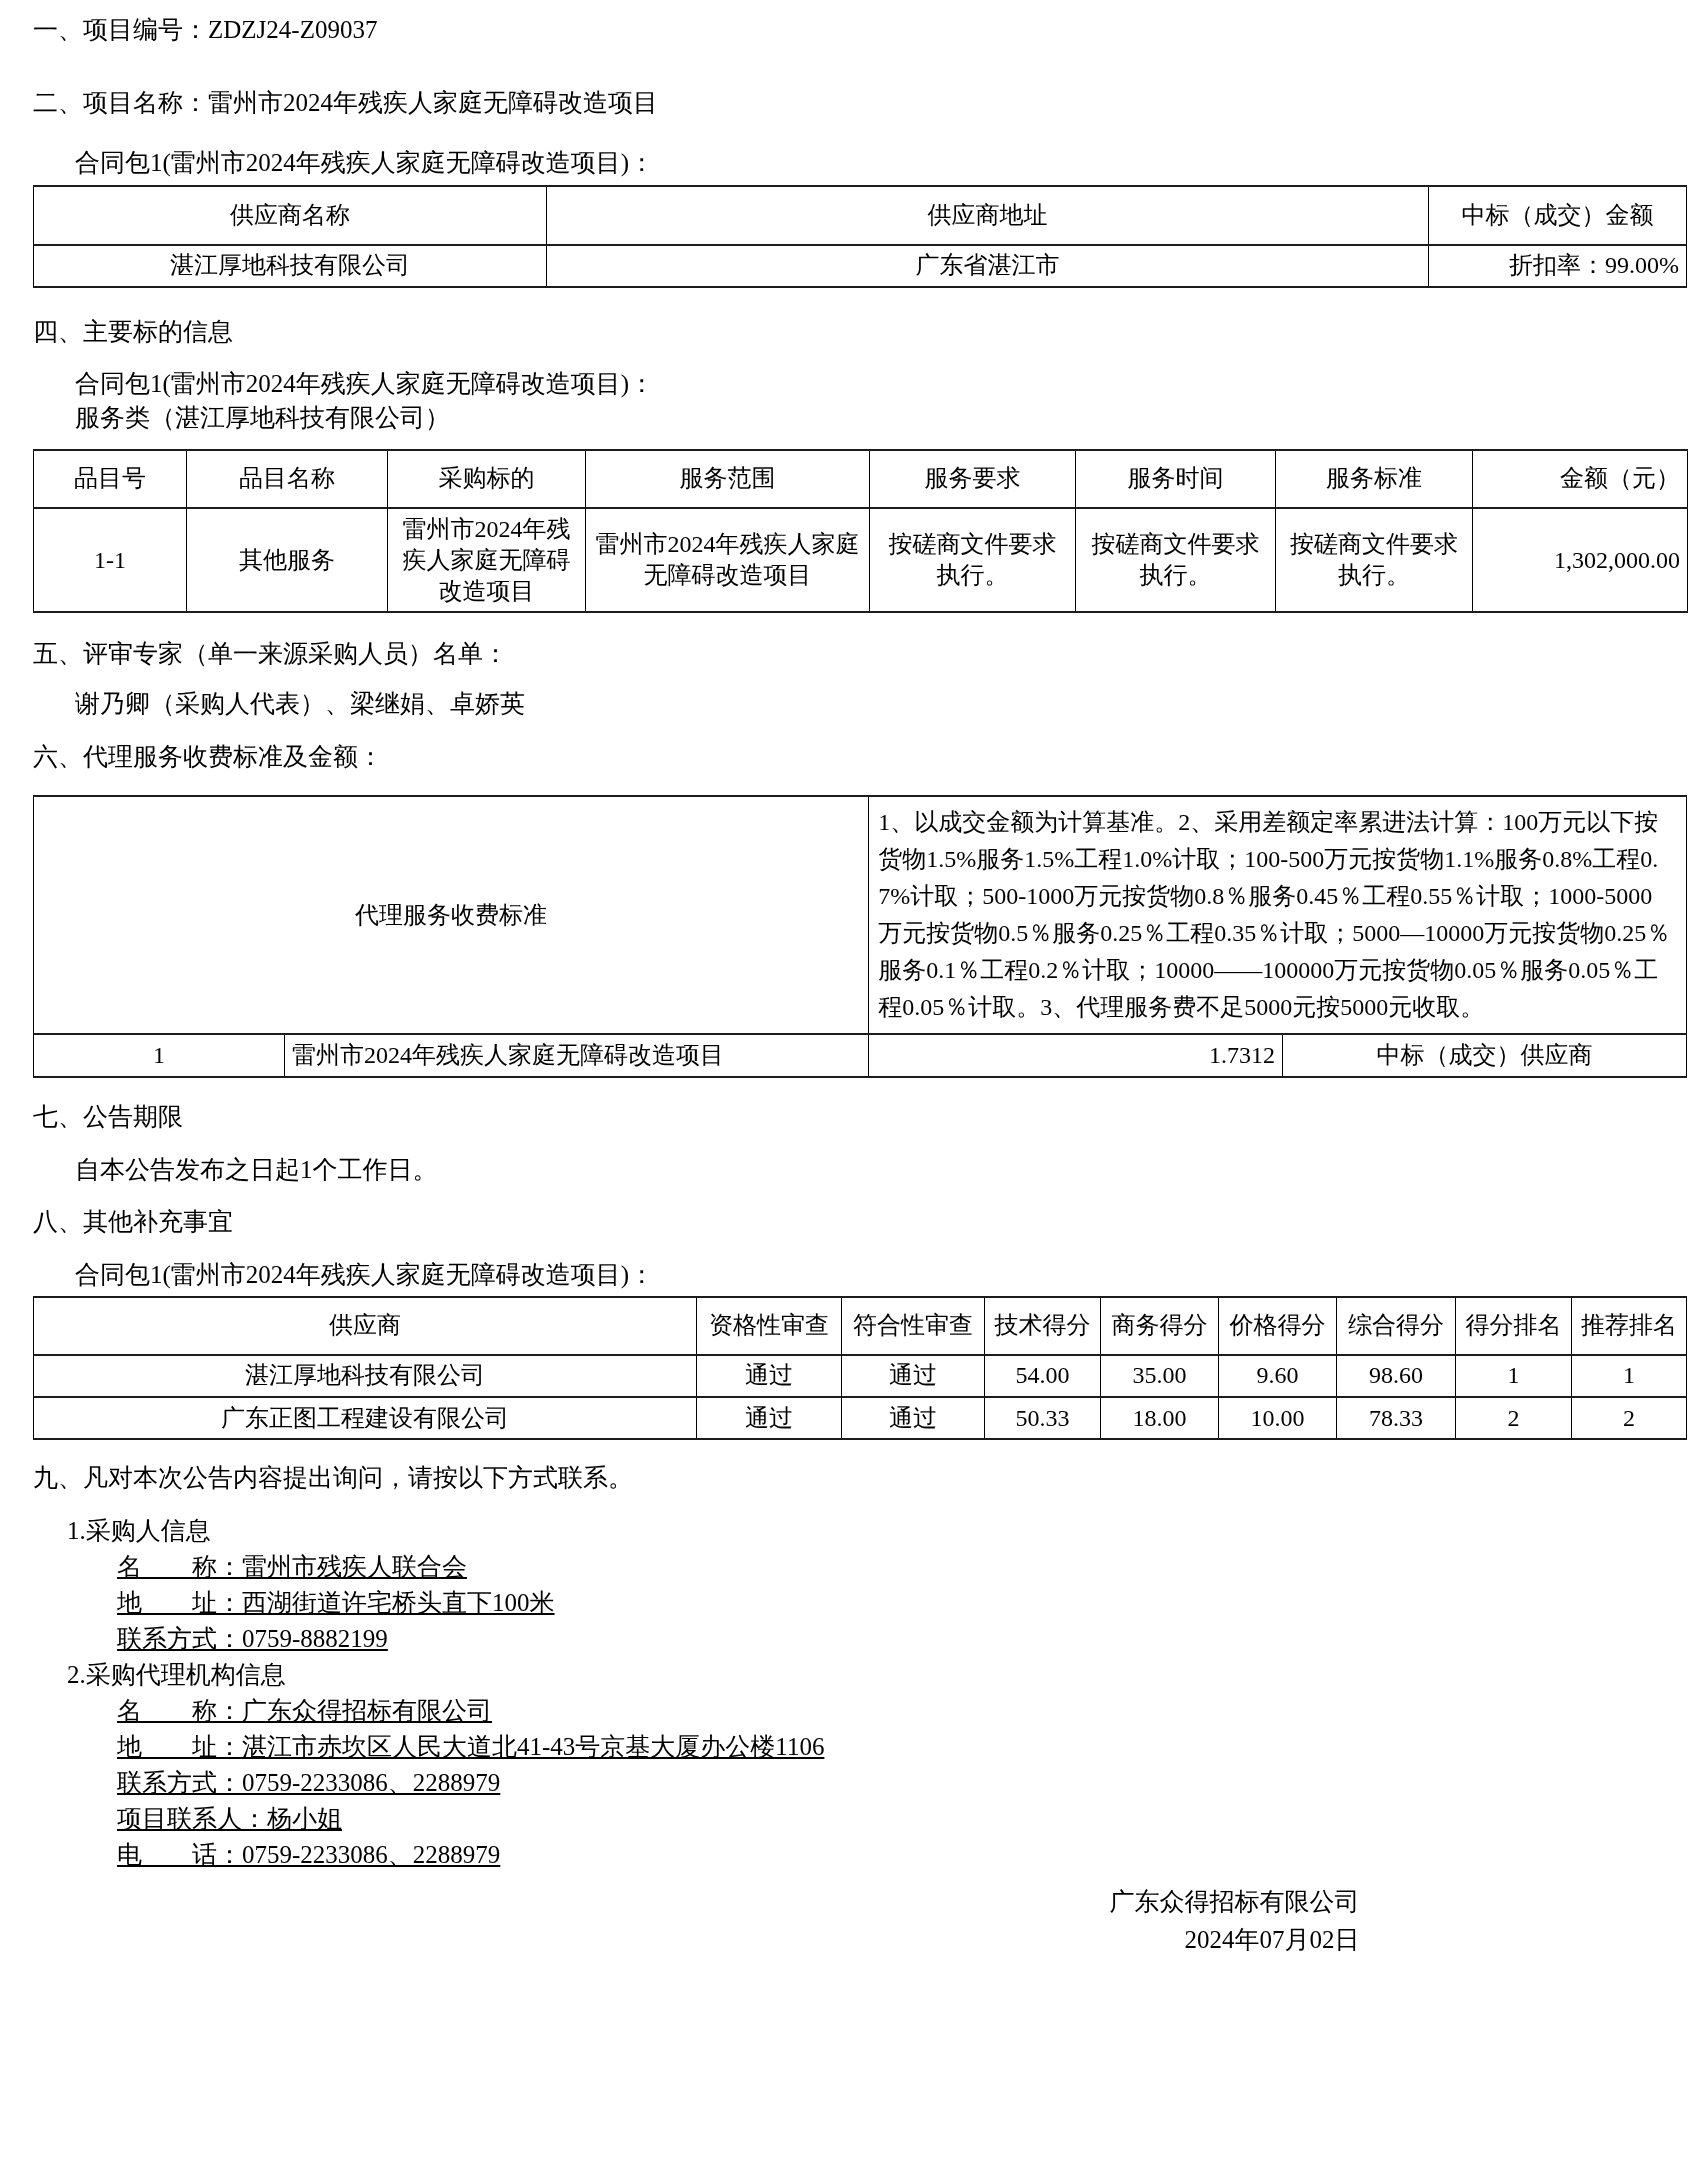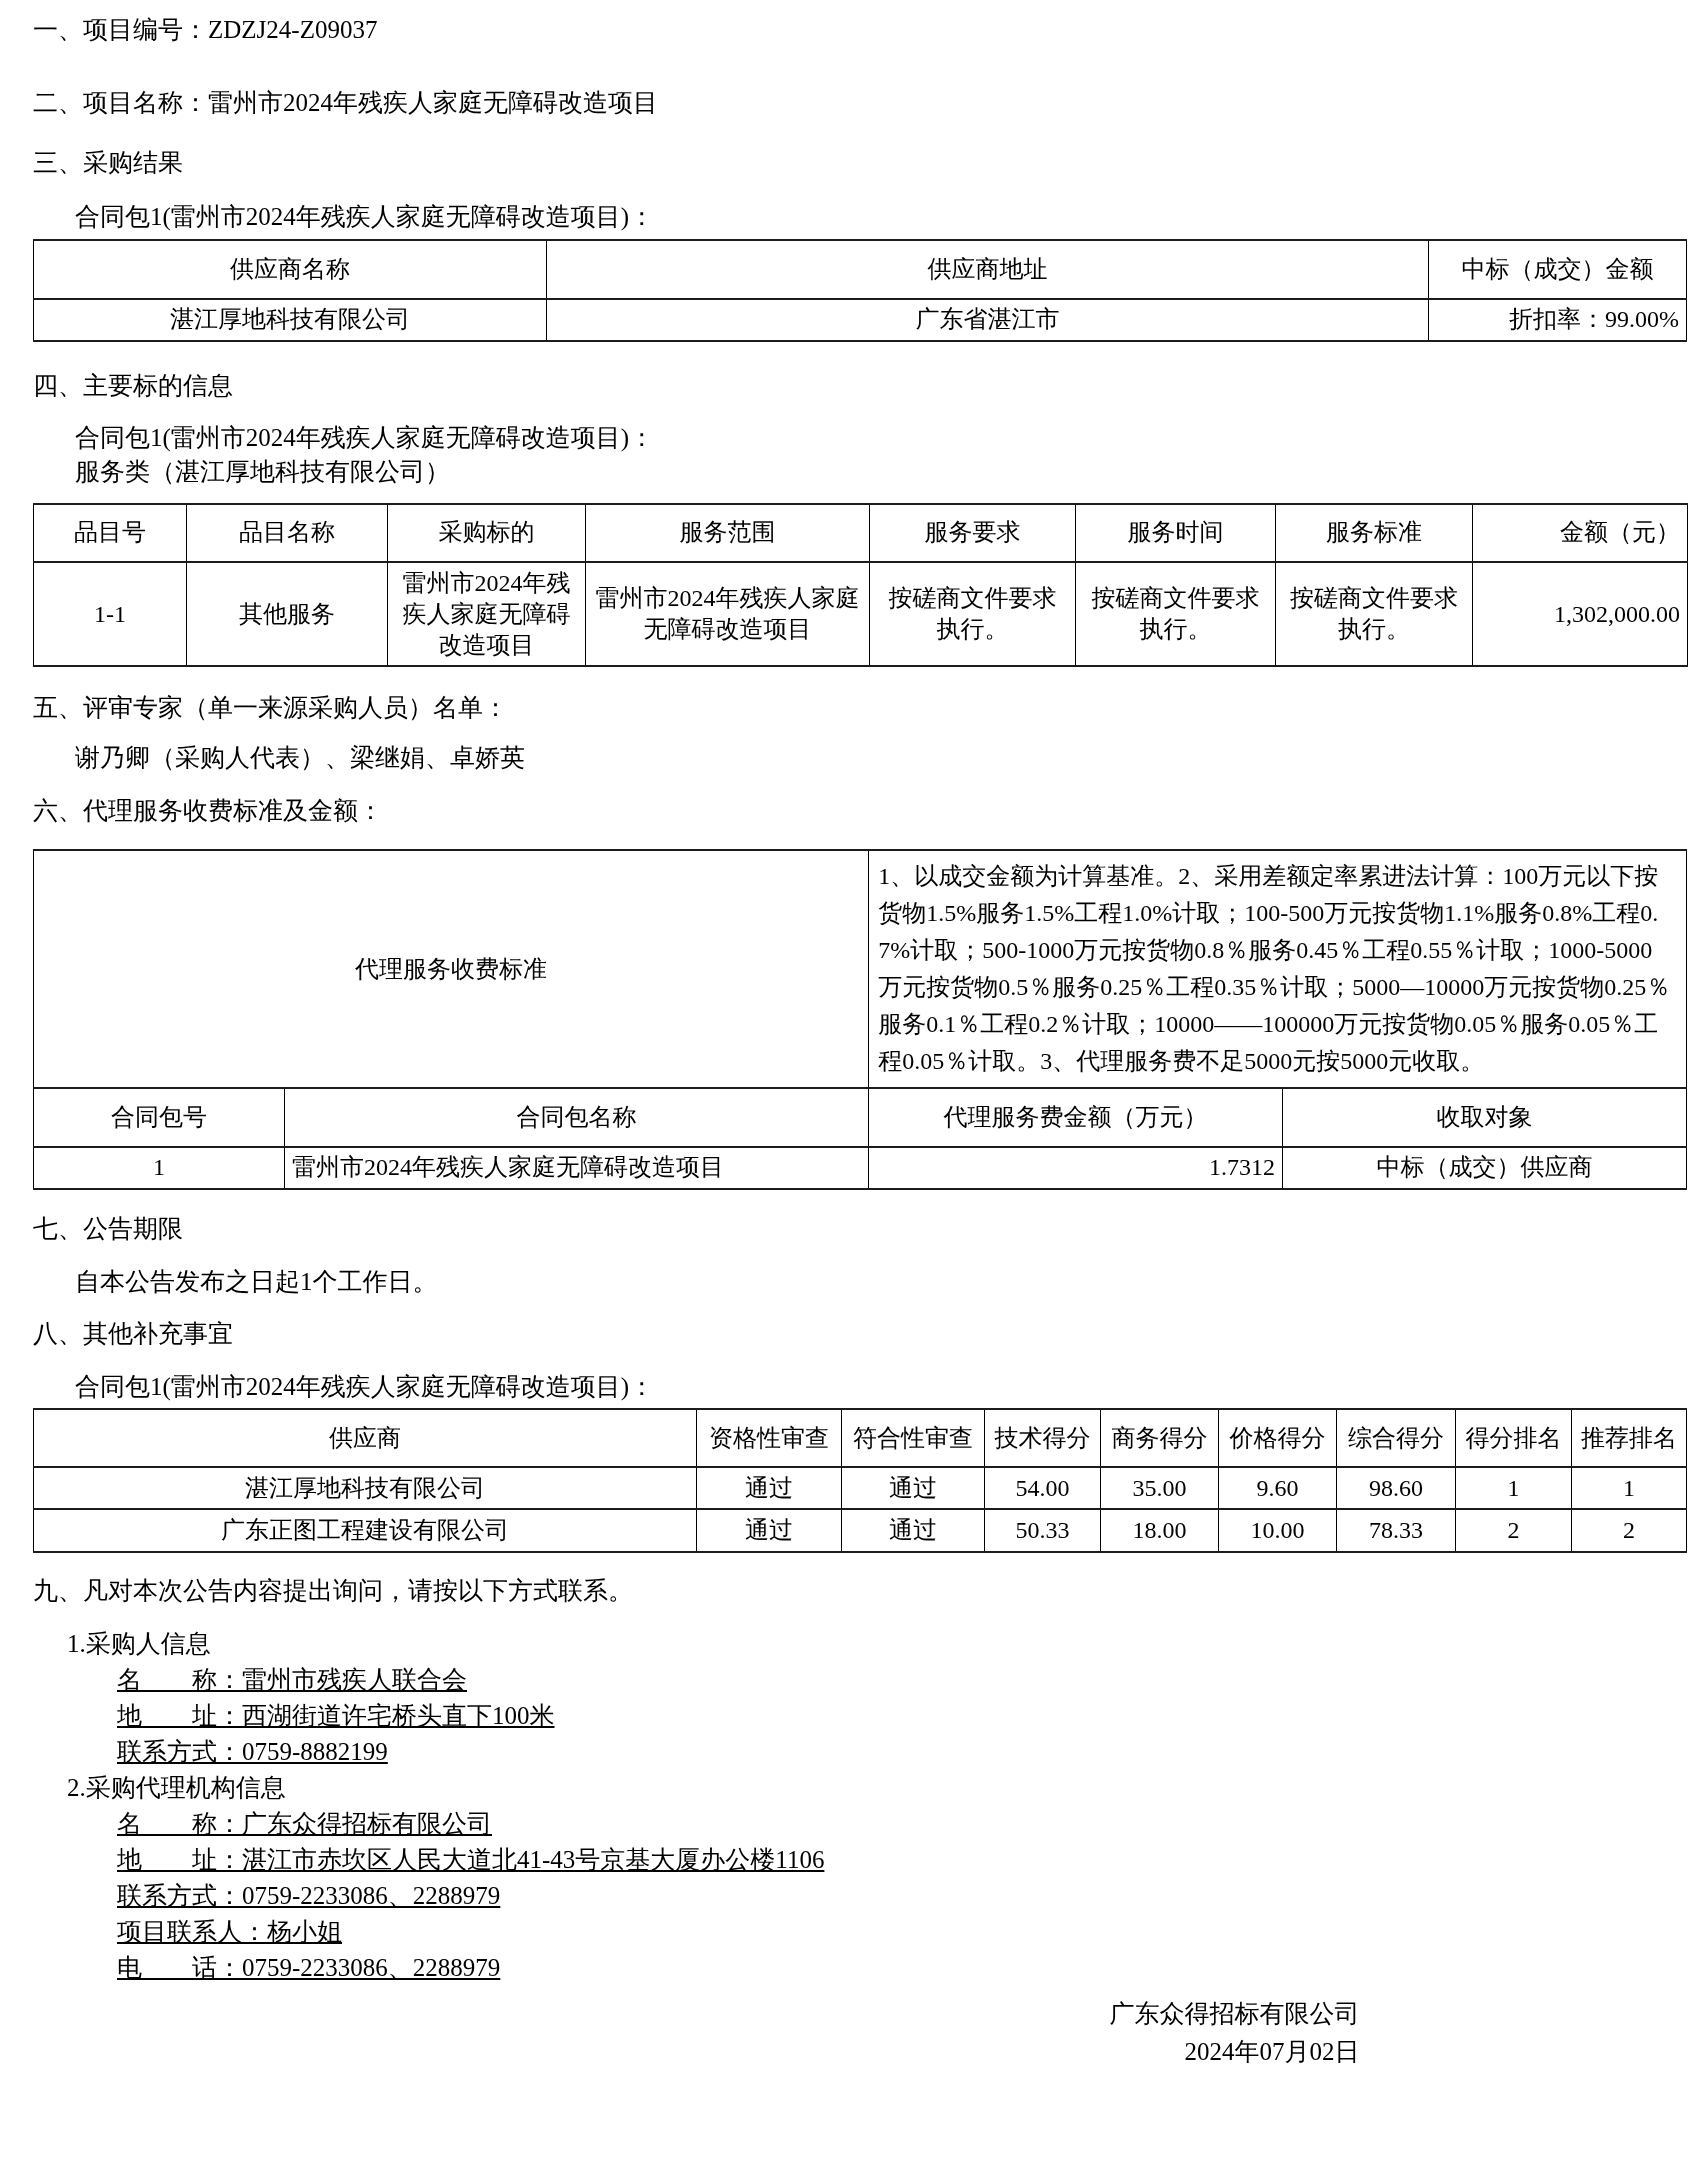--- a/index.html
+++ b/index.html
@@ -55,21 +55,20 @@
   .footer { text-align: right; padding-right: 7px; margin-top: 9.3px; }
   .footer .p { line-height: 38px; text-align: right; }
 </style>
 </head>
 <body>
 
 <div class="page">
 
   <p class="h mb80">一、项目编号：ZDZJ24-Z09037</p>
   <p class="h mb57">二、项目名称：雷州市2024年残疾人家庭无障碍改造项目</p>
-  <p class="h mb46">三、采购结果</p>
   <p class="p ind mb16">合同包1(雷州市2024年残疾人家庭无障碍改造项目)：</p>
 
   <table class="mb52">
     <colgroup>
       <col style="width:513px">
         <col style="width:882px">
         <col style="width:258px">
     </colgroup>
     <tbody>
         <tr class="head">
@@ -133,26 +132,20 @@
     <colgroup>
       <col style="width:251px">
         <col style="width:584px">
         <col style="width:414px">
         <col style="width:404px">
     </colgroup>
     <tbody>
         <tr>
       <td colspan="2">代理服务收费标准</td>
       <td colspan="2" class="longtext">1、以成交金额为计算基准。2、采用差额定率累进法计算：100万元以下按货物1.5%服务1.5%工程1.0%计取；100-500万元按货物1.1%服务0.8%工程0.7%计取；500-1000万元按货物0.8％服务0.45％工程0.55％计取；1000-5000万元按货物0.5％服务0.25％工程0.35％计取；5000—10000万元按货物0.25％服务0.1％工程0.2％计取；10000——100000万元按货物0.05％服务0.05％工程0.05％计取。3、代理服务费不足5000元按5000元收取。</td>
-    </tr>
-    <tr class="head">
-      <td>合同包号</td>
-      <td>合同包名称</td>
-      <td>代理服务费金额（万元）</td>
-      <td>收取对象</td>
     </tr>
     <tr>
       <td>1</td>
       <td class="al">雷州市2024年残疾人家庭无障碍改造项目</td>
       <td class="ar">1.7312</td>
       <td>中标（成交）供应商</td>
     </tr>
   </tbody>
     </table>
 

